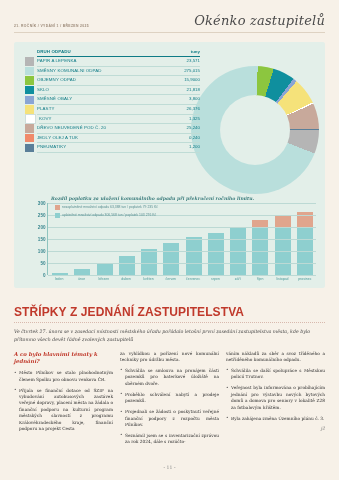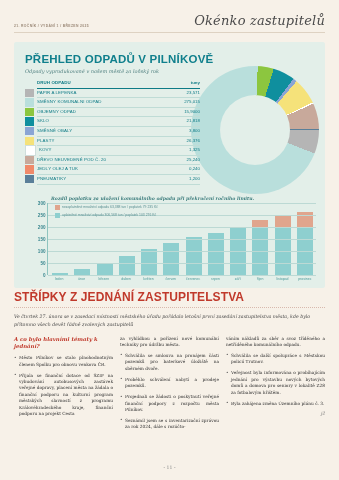--- a/index.html
+++ b/index.html
@@ -75,21 +75,21 @@
   .bseg-over{background:#e0a58d;width:100%;}
   .bseg-base{background:#8ecfcf;width:100%;}
   .xaxis{display:flex;margin-left:23px;margin-top:1.5px;}
   .xlab{flex:1;text-align:center;font-size:3.5px;color:#4c9a9a;white-space:nowrap;}
   .legend{position:absolute;left:30px;top:9px;z-index:6;}
   .lgrow{display:flex;align-items:center;margin-bottom:3.5px;}
   .lgsw{width:4.5px;height:4.5px;margin-right:2.5px;}
   .lgtx{font-size:3.4px;color:#5a8f92;white-space:nowrap;}
 
   
-  .art{margin-top:2px;}
+  .art{margin-top:17px;}
   .art-title{
     font-weight:700;font-size:12px;color:#c0392b;letter-spacing:.1px;
   }
   .art-rule{border-bottom:1px dotted #d8b9ad;margin:3px 0 5px 0;}
   .art-lede{
     font-family:"DejaVu Serif",serif;font-style:italic;font-size:4.7px;line-height:1.65;
     color:#4a4a4a;
   }
   .cols{display:flex;gap:7px;margin-top:7px;}
   .col{flex:1;}
@@ -122,24 +122,20 @@
   </div>
   <div class="rule"></div>
 
   <div class="waste">
 
     <div class="donut-wrap">
       <div class="donut" id="donut" style="background: conic-gradient(from 90deg, rgb(181, 181, 181) 0%, rgb(181, 181, 181) 5.98%, rgb(185, 223, 220) 5.98%, rgb(185, 223, 220) 75.69%, rgb(140, 198, 63) 75.69%, rgb(140, 198, 63) 79.72%, rgb(15, 143, 158) 79.72%, rgb(15, 143, 158) 85.25%, rgb(138, 165, 212) 85.25%, rgb(138, 165, 212) 86.21%, rgb(245, 226, 122) 86.21%, rgb(245, 226, 122) 92.9%, rgb(255, 255, 255) 92.9%, rgb(255, 255, 255) 93.24%, rgb(200, 169, 155) 93.24%, rgb(200, 169, 155) 99.63%, rgb(240, 138, 106) 99.63%, rgb(240, 138, 106) 99.7%, rgb(90, 127, 153) 99.7%, rgb(90, 127, 153) 100%);"></div>
       <div class="donut-hole"></div>
     </div>
 
-    <div class="waste-head">
-      <div class="waste-title">PŘEHLED ODPADŮ  V PILNÍKOVĚ</div>
-      <div class="waste-sub">Odpady vyprodukované v našem městě za loňský rok</div>
-    </div>
 
     <div class="wtable" id="waste-table">
         <div class="wrow whead">
           <div class="sw"></div>
           <div class="nm">Druh odpadu</div>
           <div class="tn">tuny</div>
         </div>
         <div class="wrow">
           <div class="sw" style="background: rgb(181, 181, 181);"></div>
           <div class="nm">PAPÍR A LEPENKA</div>

